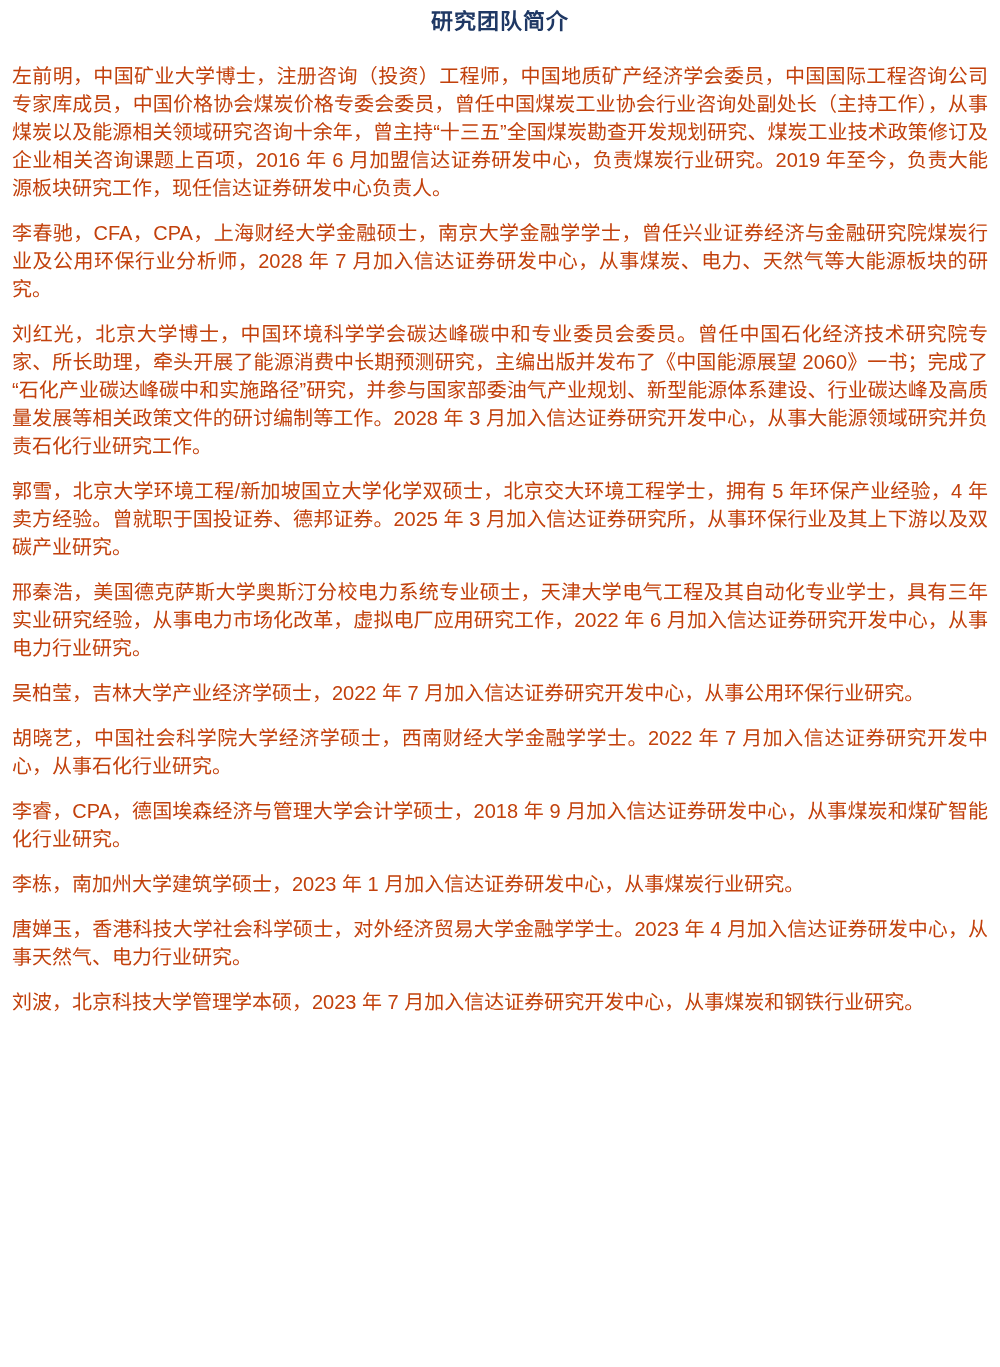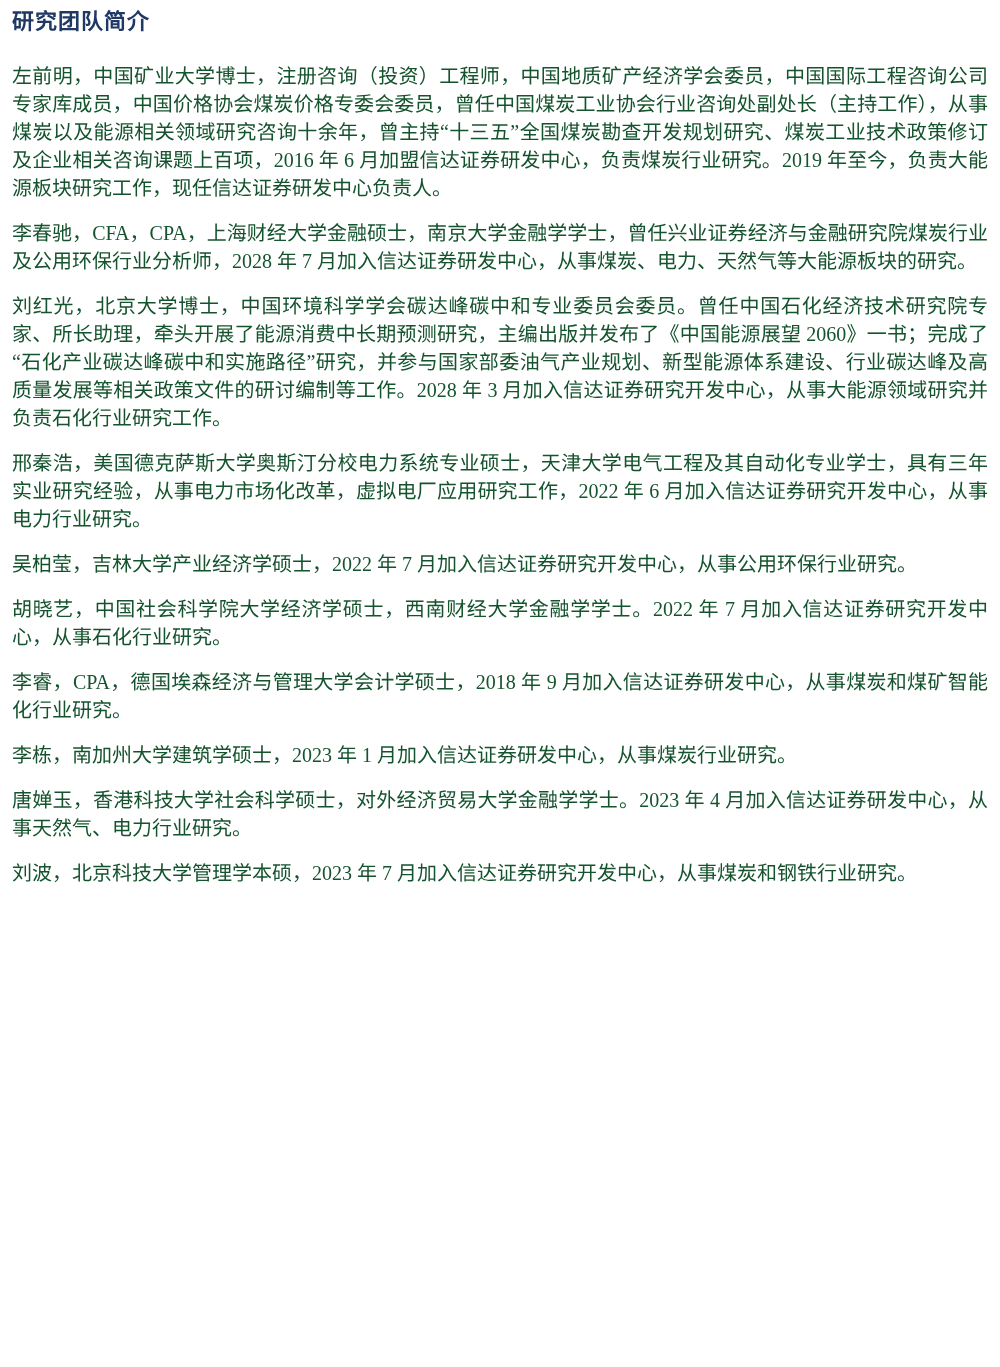--- a/index.html
+++ b/index.html
@@ -17,42 +17,43 @@
   .page-title {
     font-family: "Liberation Sans", "DejaVu Sans", sans-serif;
     font-weight: 700;
     font-size: 22px;
     line-height: 28px;
     color: #1F3864;
     margin: 0 0 26px 0;
     letter-spacing: 1px;
   }
   .bios p {
-    font-family: Liberation Serif, serif;
+    font-family: Liberation Sans, sans-serif;
     font-size: 20px;
     line-height: 28px;
-    color: #14532d;
+    color: #c2410c;
     text-align: justify;
     text-justify: inter-ideograph;
     margin: 0 0 17px 0;
   }
   .bios p:last-child {
     margin-bottom: 16px;
   }
 </style>
 </head>
 <body>
 
 <div class="page">
-  <h1 class="page-title" style="color: rgb(31, 56, 100);">研究团队简介</h1>
+  <h1 class="page-title" style="color: rgb(31, 56, 100); text-align: center;">研究团队简介</h1>
 
   <div class="bios">
     <p>左前明，中国矿业大学博士，注册咨询（投资）工程师，中国地质矿产经济学会委员，中国国际工程咨询公司专家库成员，中国价格协会煤炭价格专委会委员，曾任中国煤炭工业协会行业咨询处副处长（主持工作），从事煤炭以及能源相关领域研究咨询十余年，曾主持“十三五”全国煤炭勘查开发规划研究、煤炭工业技术政策修订及企业相关咨询课题上百项，2016 年 6 月加盟信达证券研发中心，负责煤炭行业研究。2019 年至今，负责大能源板块研究工作，现任信达证券研发中心负责人。</p>
     <p>李春驰，CFA，CPA，上海财经大学金融硕士，南京大学金融学学士，曾任兴业证券经济与金融研究院煤炭行业及公用环保行业分析师，2028 年 7 月加入信达证券研发中心，从事煤炭、电力、天然气等大能源板块的研究。</p>
     <p>刘红光，北京大学博士，中国环境科学学会碳达峰碳中和专业委员会委员。曾任中国石化经济技术研究院专家、所长助理，牵头开展了能源消费中长期预测研究，主编出版并发布了《中国能源展望 2060》一书；完成了“石化产业碳达峰碳中和实施路径”研究，并参与国家部委油气产业规划、新型能源体系建设、行业碳达峰及高质量发展等相关政策文件的研讨编制等工作。2028 年 3 月加入信达证券研究开发中心，从事大能源领域研究并负责石化行业研究工作。</p>
+    <p>郭雪，北京大学环境工程/新加坡国立大学化学双硕士，北京交大环境工程学士，拥有 5 年环保产业经验，4 年卖方经验。曾就职于国投证券、德邦证券。2025 年 3 月加入信达证券研究所，从事环保行业及其上下游以及双碳产业研究。</p>
     <p>邢秦浩，美国德克萨斯大学奥斯汀分校电力系统专业硕士，天津大学电气工程及其自动化专业学士，具有三年实业研究经验，从事电力市场化改革，虚拟电厂应用研究工作，2022 年 6 月加入信达证券研究开发中心，从事电力行业研究。</p>
     <p>吴柏莹，吉林大学产业经济学硕士，2022 年 7 月加入信达证券研究开发中心，从事公用环保行业研究。</p>
     <p>胡晓艺，中国社会科学院大学经济学硕士，西南财经大学金融学学士。2022 年 7 月加入信达证券研究开发中心，从事石化行业研究。</p>
     <p>李睿，CPA，德国埃森经济与管理大学会计学硕士，2018 年 9 月加入信达证券研发中心，从事煤炭和煤矿智能化行业研究。</p>
     <p>李栋，南加州大学建筑学硕士，2023 年 1 月加入信达证券研发中心，从事煤炭行业研究。</p>
     <p>唐婵玉，香港科技大学社会科学硕士，对外经济贸易大学金融学学士。2023 年 4 月加入信达证券研发中心，从事天然气、电力行业研究。</p>
     <p>刘波，北京科技大学管理学本硕，2023 年 7 月加入信达证券研究开发中心，从事煤炭和钢铁行业研究。</p>
   </div>
 </div>
 

